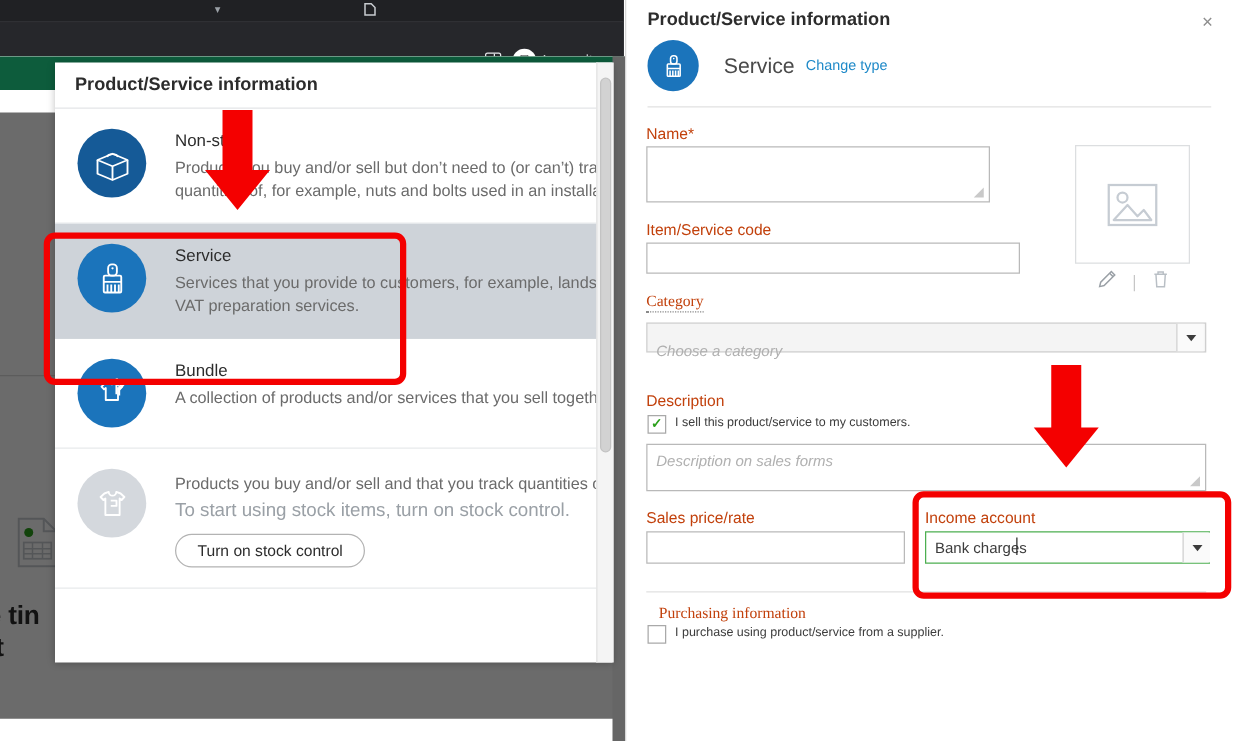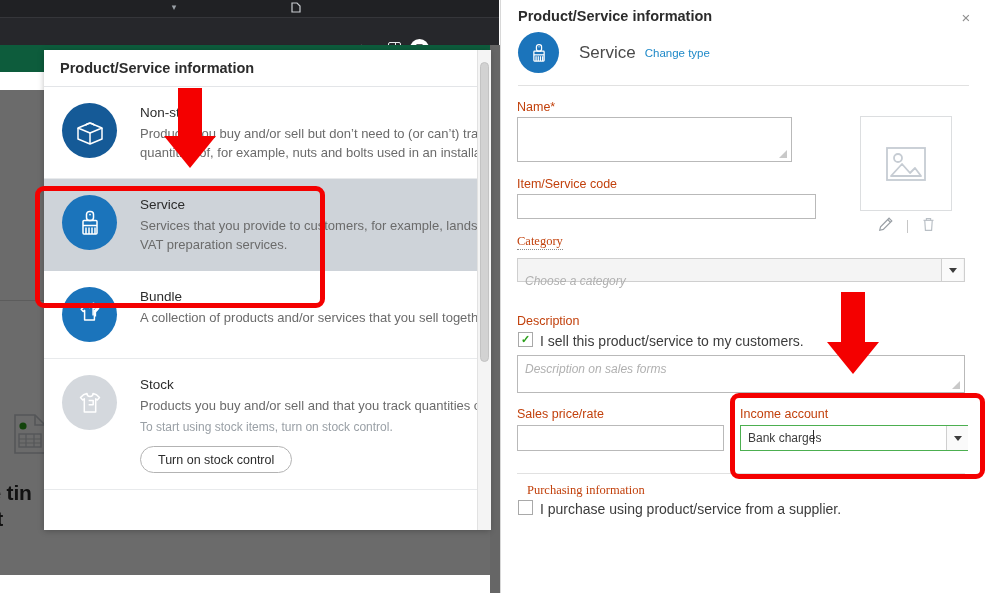--- a/index.html
+++ b/index.html
@@ -41,21 +41,21 @@
   .modal-l-head .t{font-size:14.5px;font-weight:bold;color:#2c2c2c;}
   .opt{display:flex;padding:16px 14px 16px 18px;box-sizing:border-box;border-bottom:1px solid #e8eaec;min-height:0;cursor:pointer;}
   .opt.sel{background:#ced3d9;border-bottom:1px solid #ced3d9;}
   .opt.dis{cursor:default;}
   .opt .circ{width:55px;height:55px;border-radius:50%;background:#1b74bb;flex:0 0 55px;display:flex;align-items:center;justify-content:center;}
   .opt.nonstock .circ{background:#155a97;}
   .opt.dis .circ{background:#d4d8dd;}
   .opt .body{margin-left:23px;padding-top:2px;}
   .opt .ttl{font-size:13.5px;color:#2c2c2c;font-weight:normal;margin-bottom:4px;}
   .opt .dsc{font-size:13px;color:#6b6b6b;line-height:19px;white-space:nowrap;}
-  .opt .dsc2{font-size:12px;color:#9aa0a6;line-height:19px;margin-top:3px;}
+  .opt .dsc2{font-size:15px;color:#9aa0a6;line-height:19px;margin-top:3px;}
   .stockbtn{margin-top:9px;height:27px;padding:0 17px;border:1px solid #b3b3b3;border-radius:14px;background:#fff;font-size:12.5px;color:#2c2c2c;font-family:"Liberation Sans",sans-serif;cursor:pointer;}
   .lscroll{position:absolute;left:477px;top:50px;width:13px;height:480px;background:#f4f4f4;border-left:1px solid #e2e2e2;}
   .lscroll .thumb{position:absolute;left:2px;top:12px;width:9px;height:300px;background:#d2d2d2;border-radius:5px;border:1px solid #c3c3c3;box-sizing:border-box;}
   .gapstrip{position:absolute;left:490px;top:45px;width:10px;height:548px;background:#666666;}
 
   
   .panel{position:absolute;left:500px;top:0;width:499px;height:593px;background:#ffffff;border-left:1px solid #d8d8d8;box-sizing:border-box;}
   .panel-head{position:absolute;left:17px;top:8px;right:0;font-size:14.5px;font-weight:bold;color:#2c2c2c;}
   .panel-close{position:absolute;right:24px;top:8px;width:18px;height:18px;display:flex;align-items:center;justify-content:center;color:#8e8e8e;font-size:15px;cursor:pointer;}
   .type-row{position:absolute;left:17px;top:32px;display:flex;align-items:center;}
@@ -69,21 +69,21 @@
   .inp.ta{resize:none;}
   .ph{position:absolute;font-size:12px;color:#b0b0b0;font-style:italic;pointer-events:none;}
   .sel-arrow{position:absolute;width:22px;box-sizing:border-box;border-left:1px solid #cfcfcf;background:#fafafa;display:flex;align-items:center;justify-content:center;}
   .sel-arrow i{width:0;height:0;border-left:4.5px solid transparent;border-right:4.5px solid transparent;border-top:5.5px solid #3c3c3c;display:block;}
   .dotted{border-bottom:1px dotted #8a8a8a;padding-bottom:1px;}
   .imgbox{position:absolute;left:860px;top:116px;width:92px;height:95px;border:1px solid #dcdee0;box-sizing:border-box;display:flex;align-items:center;justify-content:center;background:#fff;}
   .imgtools{position:absolute;left:860px;top:213px;width:92px;height:26px;display:flex;align-items:center;justify-content:center;gap:13px;color:#9aa0a6;}
   .imgtools .divider{width:1px;height:13px;background:#c6c6c6;}
   .chk{position:absolute;width:15px;height:15px;border:1px solid #a9a9a9;box-sizing:border-box;background:#fff;display:flex;align-items:center;justify-content:center;cursor:pointer;}
   .chk .tick{color:#2ca01c;font-size:11px;line-height:1;font-weight:bold;}
-  .chktxt{position:absolute;font-size:14px;color:#3c3c3c;}
+  .chktxt{position:absolute;font-size:10px;color:#3c3c3c;}
   .acct-inp{position:absolute;left:740px;top:425px;width:228px;height:26px;border:1px solid #4caf50;box-sizing:border-box;background:#fff;}
   .acct-val{position:absolute;left:748px;top:431px;font-size:12px;color:#3c3c3c;}
   .acct-caret{position:absolute;left:813px;top:430px;width:1px;height:14px;background:#2c2c2c;}
 
   
   .redbox{position:absolute;border:5px solid #f40000;border-radius:9px;box-sizing:border-box;pointer-events:none;}
   .arrow{position:absolute;pointer-events:none;}
 </style>
 </head>
 <body>
@@ -191,21 +191,20 @@
     </div>
 
     <div class="opt dis">
       <div class="circ">
         <svg width="32" height="32" viewBox="0 0 32 32" fill="none" stroke="#ffffff" stroke-width="1.5" stroke-linejoin="round">
           <path d="M13 6.5l-3.5 1.3-3 2.8 2.2 2.4 1.6-1.2V25h11.4V11.8l1.6 1.2 2.2-2.4-3-2.8L19 6.5a3 3 0 0 1-6 0z"></path>
           <path d="M14.6 13.5h4.6v4.2h-4.6"></path>
         </svg>
       </div>
       <div class="body">
-        <div class="ttl">Stock</div>
         <div class="dsc">Products you buy and/or sell and that you track quantities of.</div>
         <div class="dsc2">To start using stock items, turn on stock control.</div>
         <button class="stockbtn">Turn on stock control</button>
       </div>
     </div>
   </div>
 
   <div class="lscroll">
     <div class="thumb"></div>
   </div>

